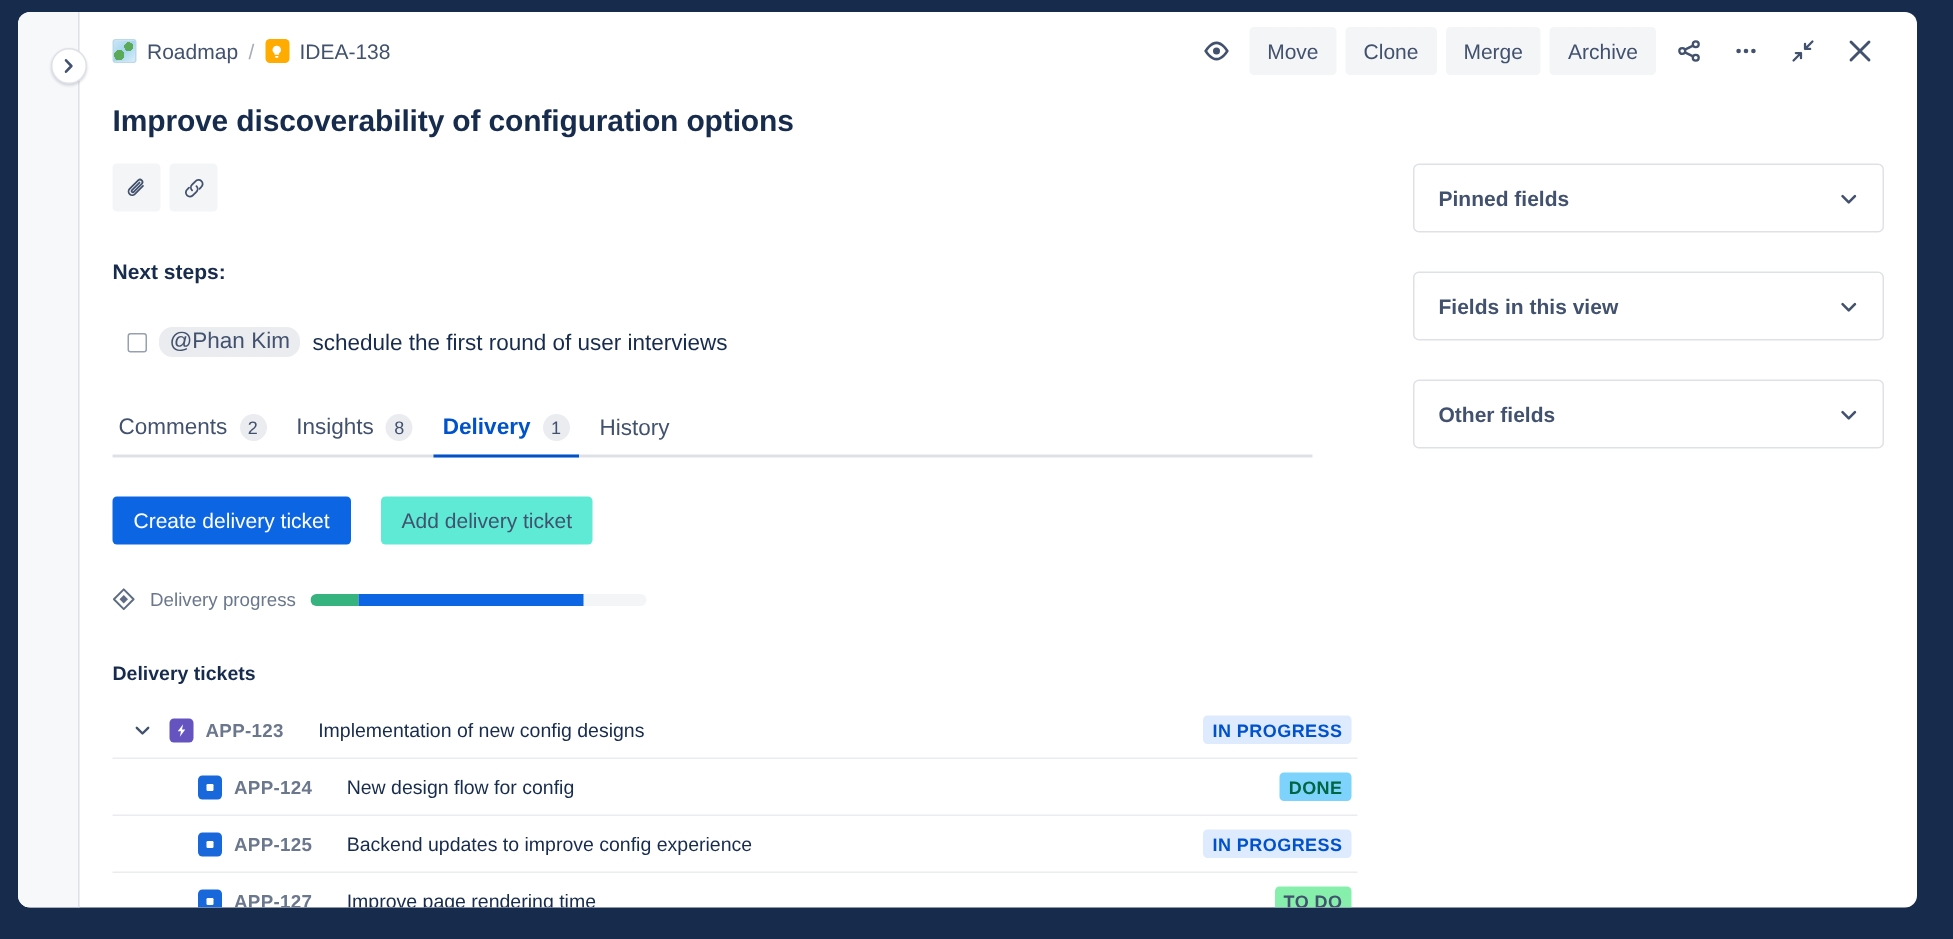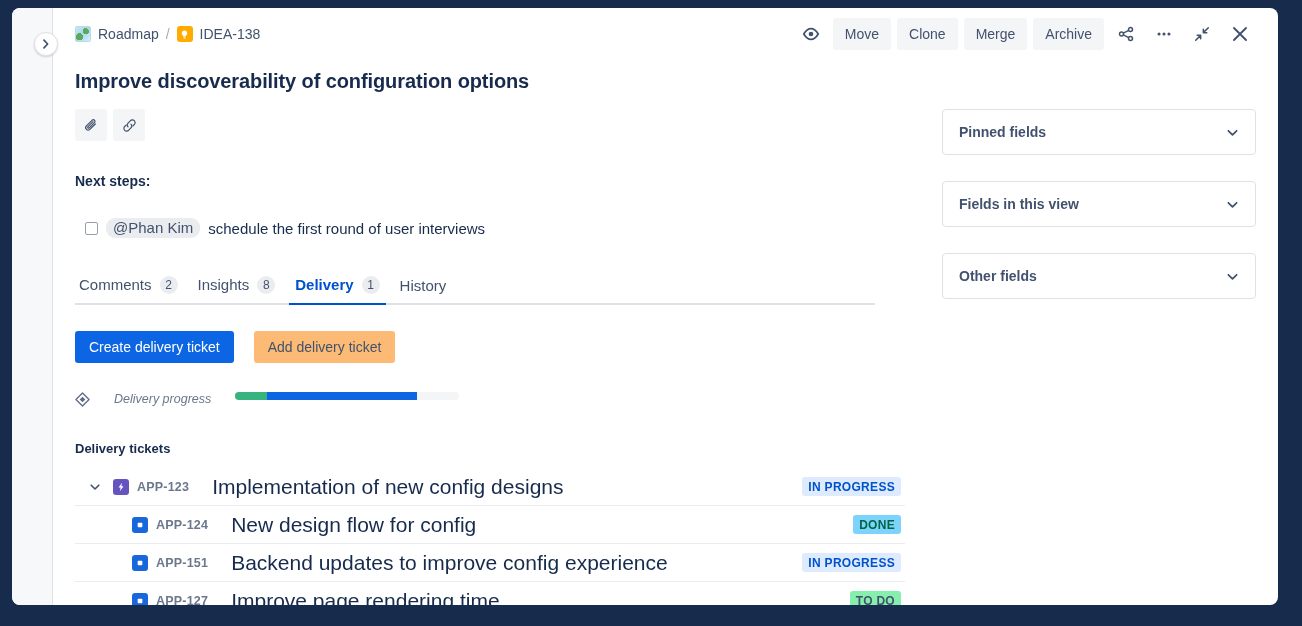--- a/index.html
+++ b/index.html
@@ -221,35 +221,34 @@
   .btn-primary {
     background: #0C66E4;
     color: #fff;
     border: none; border-radius: 3px;
     height: 32px; padding: 0 14px;
     font-size: 14px; font-family: inherit;
     cursor: pointer; font-weight: 500;
     display: inline-flex; align-items: center;
   }
   .btn-secondary {
-    background: #fdba74;
+    background: #5eead4;
     color: #42526E;
     border: none; border-radius: 3px;
     height: 32px; padding: 0 14px;
     font-size: 14px; font-family: inherit;
     cursor: pointer;
     display: inline-flex; align-items: center;
   }
 
   
   #progress-row {
-    display: flex; align-items: flex-start;
-    gap: 24px;
+    display: flex; align-items: center;
+    gap: 10px;
     margin-top: 29px;
-    font-style: italic;
   }
   .progress-label { font-size: 12.5px; color: #6B778C; }
   .progress-track {
     width: 224px; height: 8px;
     border-radius: 4px;
     background: #F4F5F7;
     overflow: hidden;
     display: flex;
     cursor: pointer;
   }
@@ -290,21 +289,21 @@
   .type-task { background: #1868DB; }
   .ticket-key {
     font-size: 12.5px;
     font-weight: bold;
     color: #6B778C;
     margin-left: 8px;
     letter-spacing: .2px;
     white-space: nowrap;
   }
   .ticket-summary {
-    font-size: 21px;
+    font-size: 13px;
     color: #172B4D;
     margin-left: 23px;
     white-space: nowrap;
     overflow: hidden;
     text-overflow: ellipsis;
   }
   .badge {
     margin-left: auto;
     font-size: 12px;
     font-weight: bold;
@@ -500,21 +499,21 @@
             <span class="ticket-summary">New design flow for config</span>
             <span class="badge badge-done">DONE</span>
           </div>
 
           <div class="ticket-row child">
             <span class="type-icon type-task">
               <svg width="10" height="10" viewBox="0 0 12 12">
                 <rect x="3.2" y="3.2" width="5.6" height="5.6" rx="1" fill="#fff"></rect>
               </svg>
             </span>
-            <span class="ticket-key">APP-151</span>
+            <span class="ticket-key">APP-125</span>
             <span class="ticket-summary">Backend updates to improve config experience</span>
             <span class="badge badge-inprogress">IN PROGRESS</span>
           </div>
 
           <div class="ticket-row child">
             <span class="type-icon type-task">
               <svg width="10" height="10" viewBox="0 0 12 12">
                 <rect x="3.2" y="3.2" width="5.6" height="5.6" rx="1" fill="#fff"></rect>
               </svg>
             </span>

